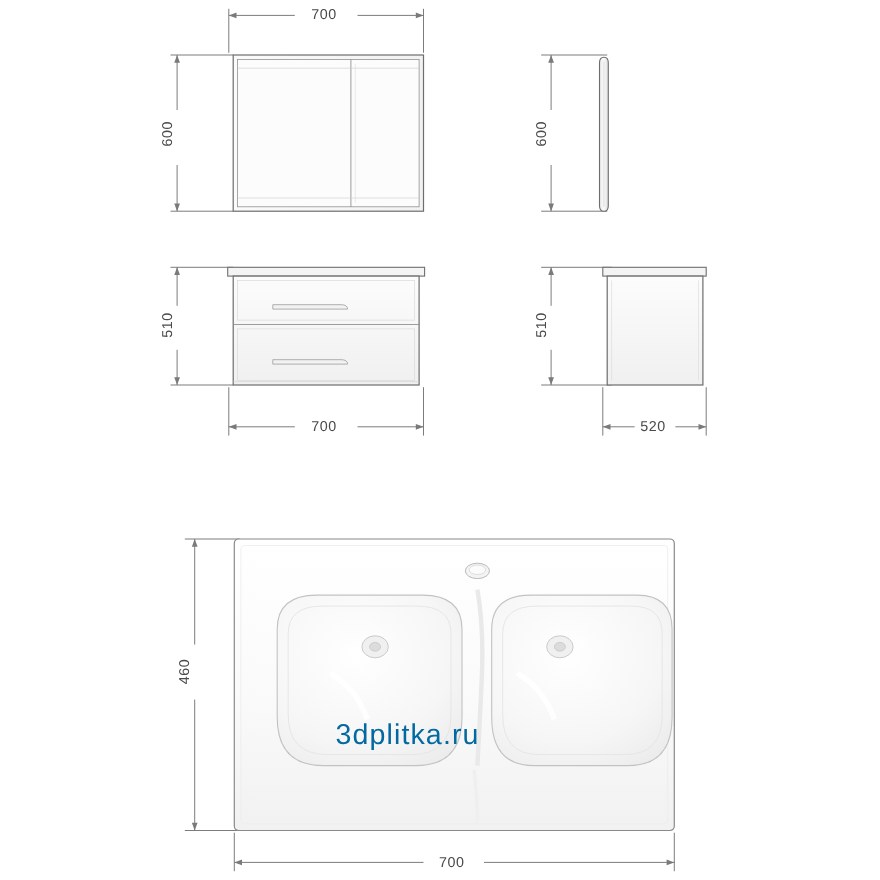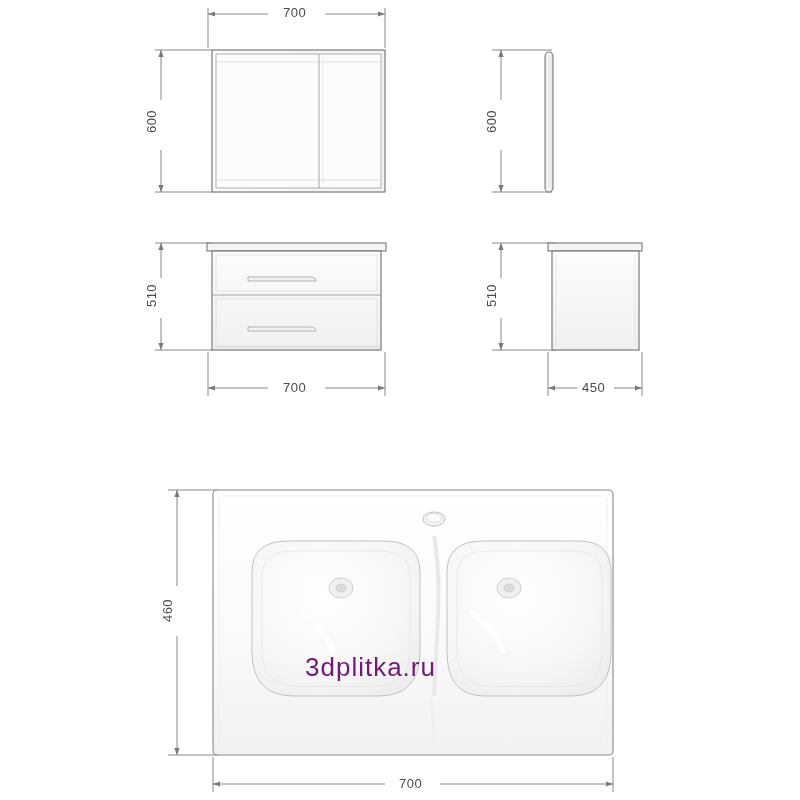--- a/index.html
+++ b/index.html
@@ -20,21 +20,21 @@
     letter-spacing:0.5px;
     white-space:nowrap;
   }
   .vert{
     transform-origin:center center;
     transform:rotate(-90deg);
   }
   .watermark{
     position:absolute;
     font-size:26px;
-    color:#701a75;
+    color:#0369a1;
     letter-spacing:1px;
     white-space:nowrap;
     font-family:"Liberation Sans", sans-serif;
   }
 </style>
 </head>
 <body>
 
 <div class="stage">
 
@@ -193,21 +193,21 @@
   <div class="dimlabel vert" style="left:140px;top:114px;">600</div>
 
   <div class="dimlabel vert" style="left:480px;top:114px;">600</div>
 
   <div class="dimlabel vert" style="left:140px;top:288px;">510</div>
 
   <div class="dimlabel vert" style="left:480px;top:288px;">510</div>
 
   <div class="dimlabel" style="left:283px;top:380px;">700</div>
 
-  <div class="dimlabel" style="left:582px;top:380px;">450</div>
+  <div class="dimlabel" style="left:582px;top:380px;">520</div>
 
   <div class="dimlabel vert" style="left:156px;top:603px;">460</div>
 
   <div class="dimlabel" style="left:399px;top:776px;">700</div>
 
   <div class="watermark" style="left:305px;top:652px;">3dplitka.ru</div>
 
 </div>
 
 </body></html>

